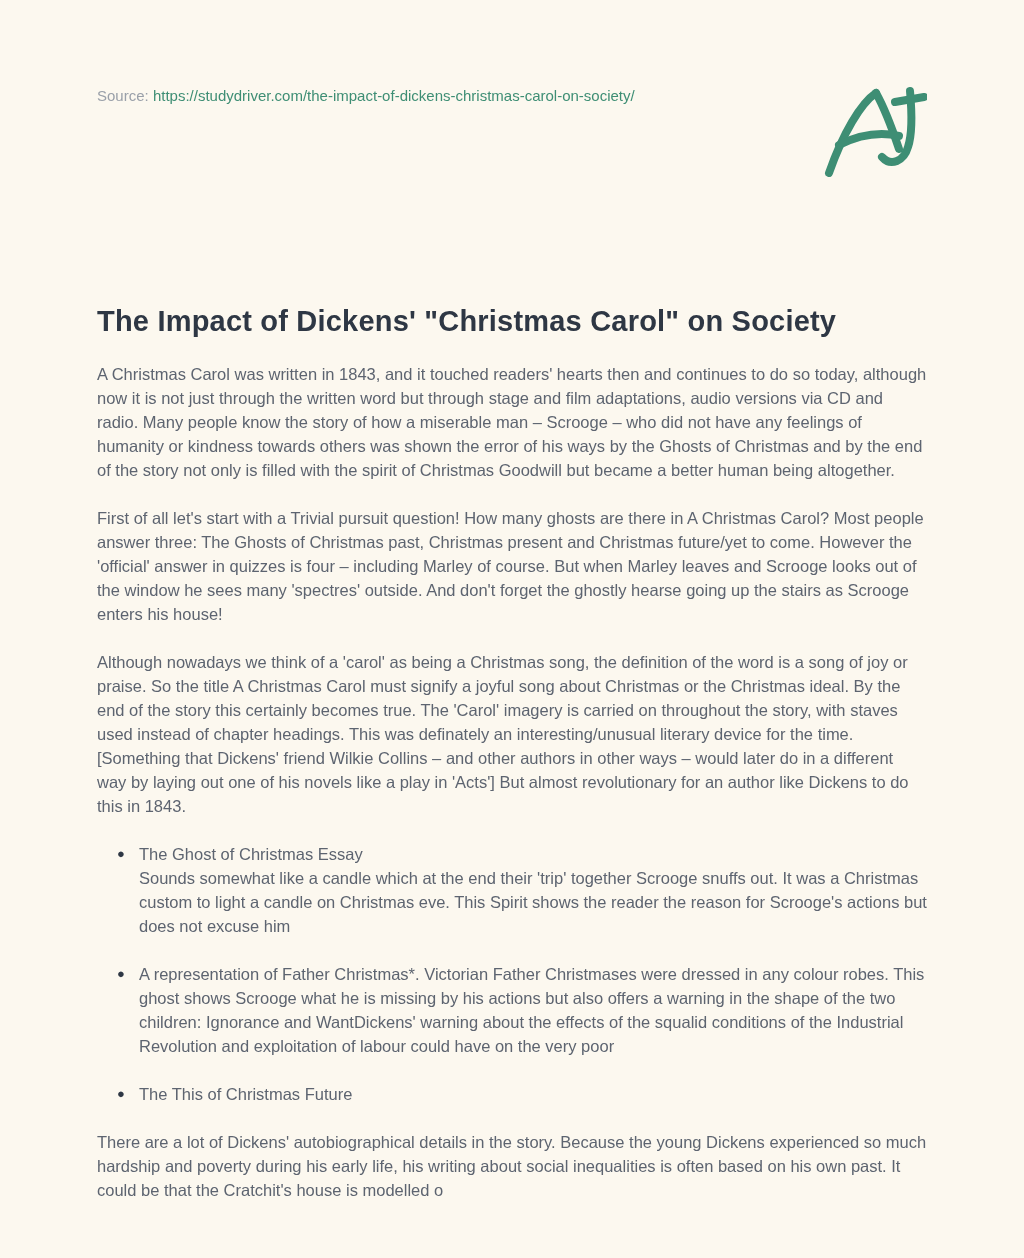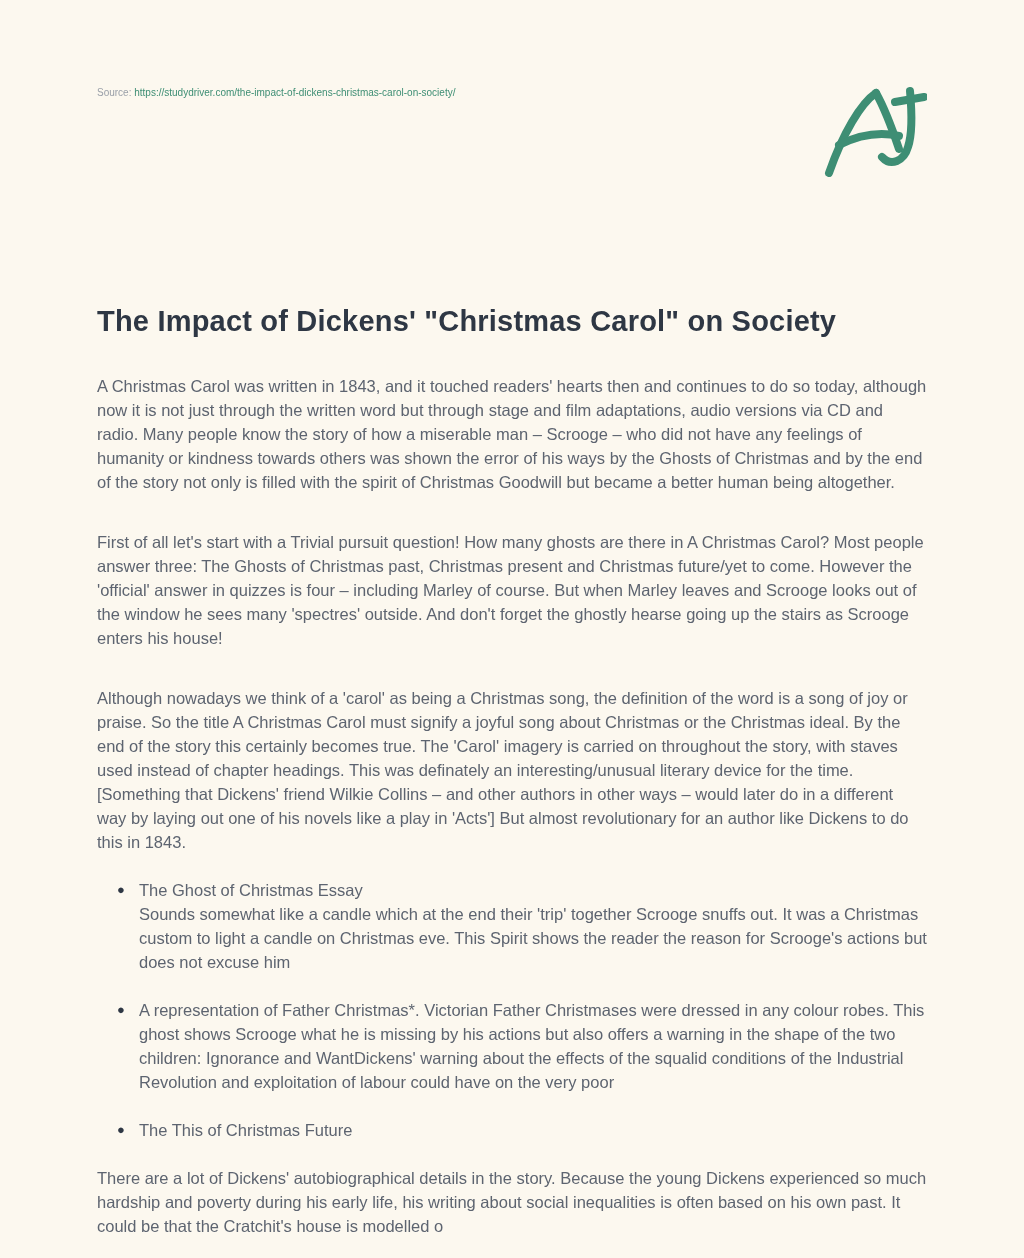--- a/index.html
+++ b/index.html
@@ -24,21 +24,21 @@
     min-height: 100px;
   }
   .essay-by {
     font-size: 23px;
     font-weight: 700;
     color: #323d4d;
     letter-spacing: 0.2px;
   }
   .source-line {
     margin-top: 15px;
-    font-size: 10px;
+    font-size: 15px;
     color: #9aa0a9;
   }
   .source-link {
     color: #3e8e74;
     text-decoration: none;
   }
   .logo {
     position: absolute;
     top: -2px;
     right: 0;
@@ -47,21 +47,21 @@
   }
   
   .article-title {
     margin-top: 118px;
     font-size: 29px;
     font-weight: 700;
     color: #2e3744;
     letter-spacing: 0.2px;
   }
   .para {
-    margin-top: 36px;
+    margin-top: 24px;
     font-size: 16.5px;
     line-height: 24px;
     color: #5d6470;
   }
   .ghost-list {
     margin-top: 24px;
     list-style: none;
   }
   .ghost-list li {
     display: flex;

